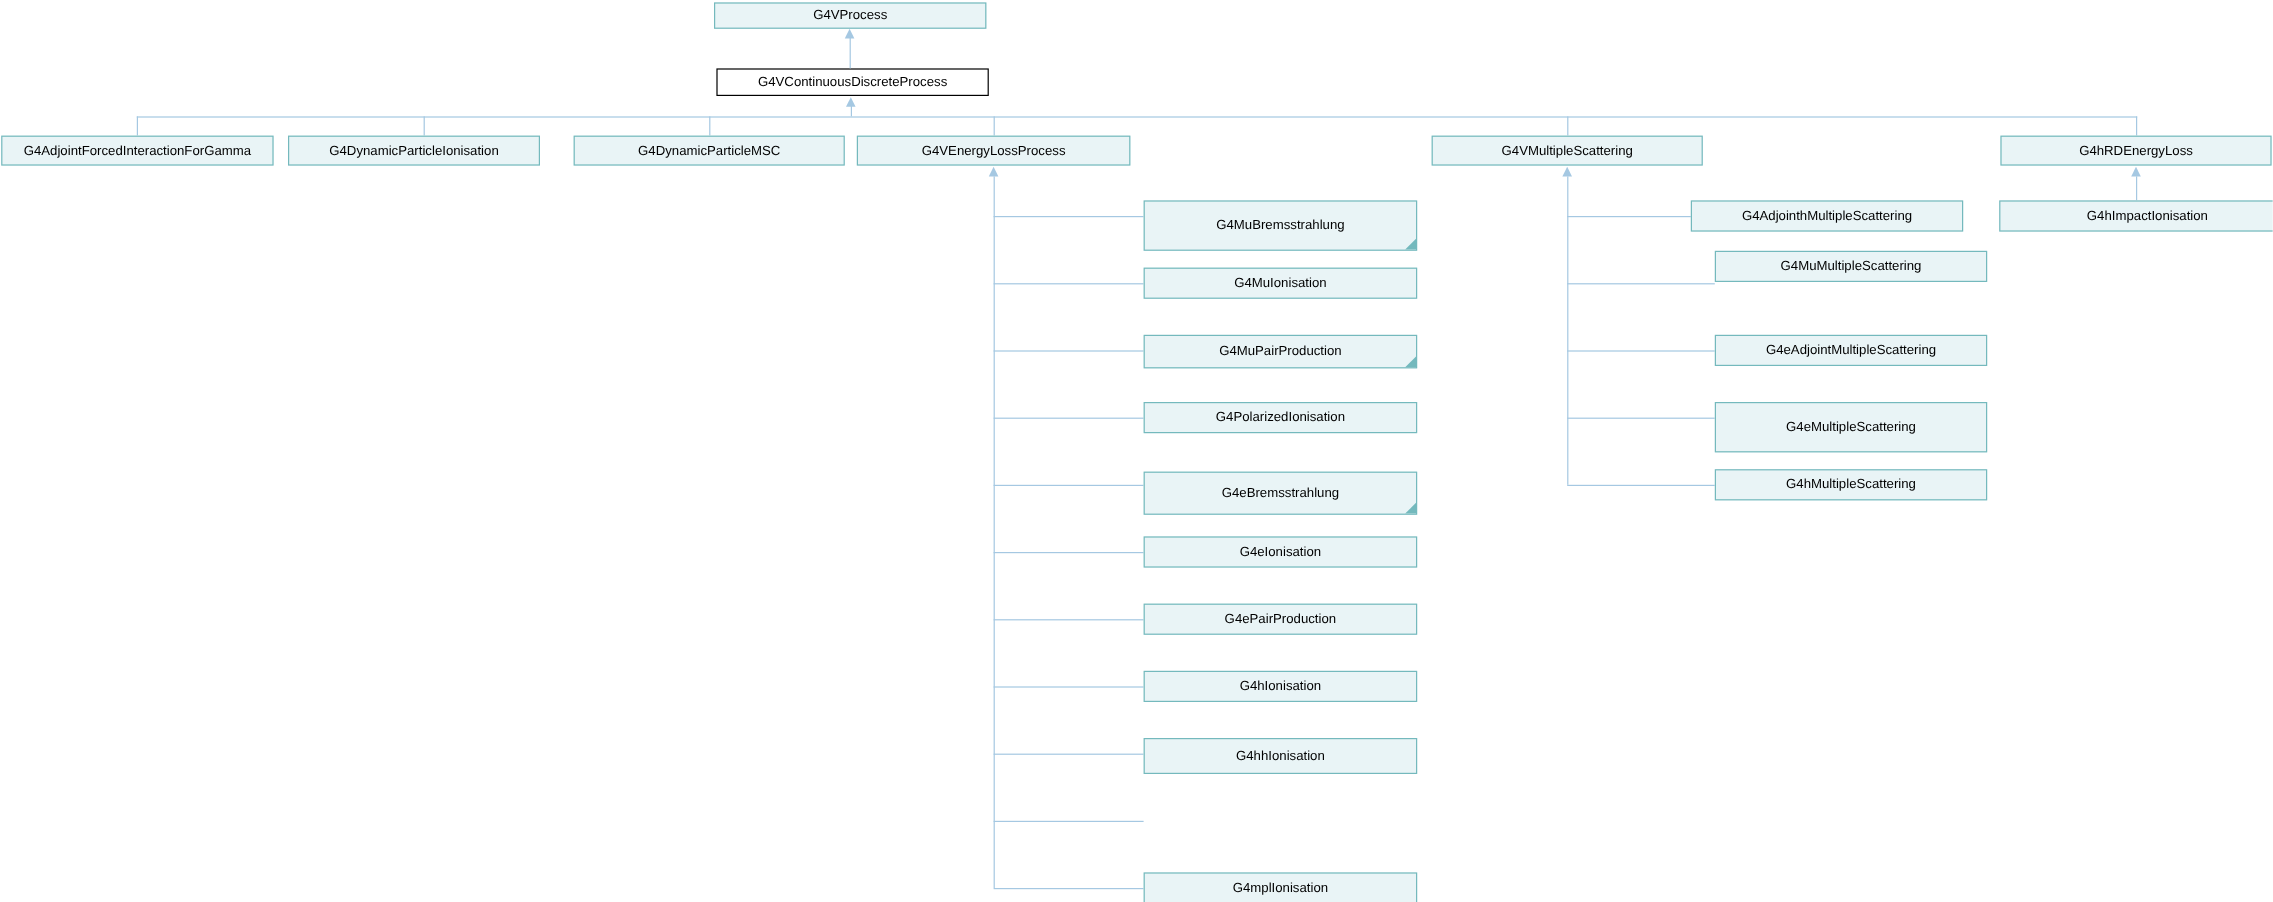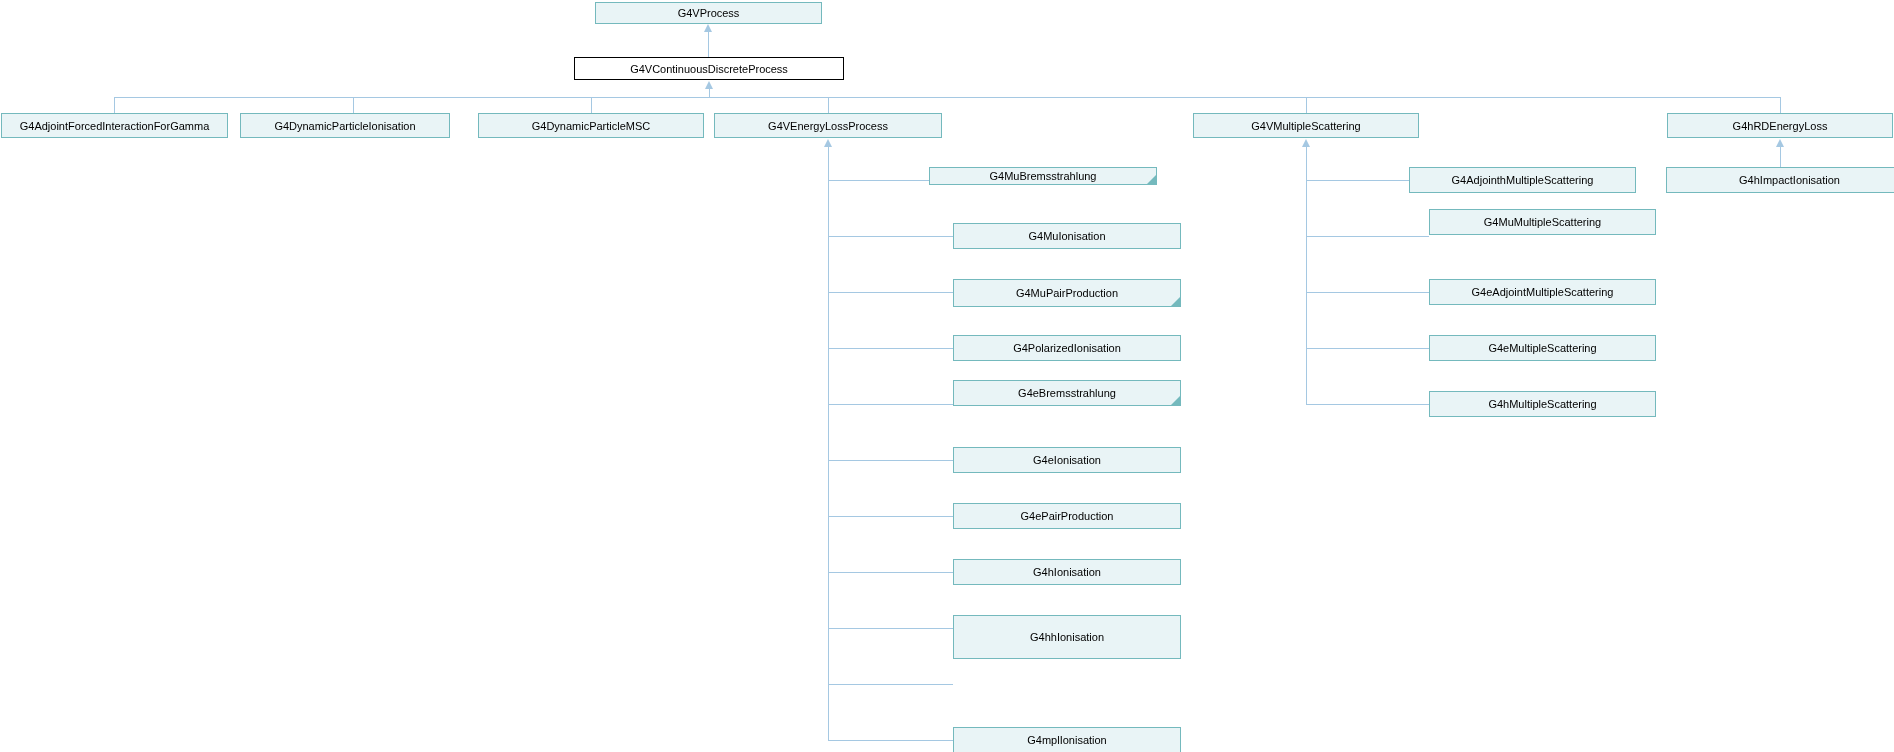--- a/index.html
+++ b/index.html
@@ -51,21 +51,21 @@
 </style>
 </head>
 <body>
 
 <div class="canvas">
 
   <div class="node" style="left:595px;top:2px;width:227px;height:22px">
     <span>G4VProcess</span>
   </div>
 
-  <div class="node current" style="left:574px;top:57px;width:270px;height:23px">
+  <div class="node current" style="left:597px;top:57px;width:227px;height:23px">
     <span>G4VContinuousDiscreteProcess</span>
   </div>
 
   <div class="arr" style="left:704px;top:24px"></div>
   <div class="vline" style="left:708px;top:31px;height:26px"></div>
 
   <div class="arr" style="left:705px;top:81px"></div>
   <div class="vline" style="left:709px;top:88px;height:9px"></div>
   <div class="hline" style="left:114px;top:97px;width:1667px"></div>
   <div class="vline" style="left:114px;top:97px;height:16px"></div>
@@ -101,48 +101,48 @@
   <div class="hline" style="left:828px;top:292px;width:125px"></div>
   <div class="hline" style="left:828px;top:348px;width:125px"></div>
   <div class="hline" style="left:828px;top:404px;width:125px"></div>
   <div class="hline" style="left:828px;top:460px;width:125px"></div>
   <div class="hline" style="left:828px;top:516px;width:125px"></div>
   <div class="hline" style="left:828px;top:572px;width:125px"></div>
   <div class="hline" style="left:828px;top:628px;width:125px"></div>
   <div class="hline" style="left:828px;top:684px;width:125px"></div>
   <div class="hline" style="left:828px;top:740px;width:125px"></div>
 
-  <div class="node" style="left:929px;top:167px;width:228px;height:18px">
+  <div class="node" style="left:953px;top:167px;width:228px;height:42px">
     <span>G4MuBremsstrahlung</span>
     <span class="fold"></span>
   </div>
   <div class="node" style="left:953px;top:223px;width:228px;height:26px">
     <span>G4MuIonisation</span>
   </div>
   <div class="node" style="left:953px;top:279px;width:228px;height:28px">
     <span>G4MuPairProduction</span>
     <span class="fold"></span>
   </div>
   <div class="node" style="left:953px;top:335px;width:228px;height:26px">
     <span>G4PolarizedIonisation</span>
   </div>
-  <div class="node" style="left:953px;top:380px;width:228px;height:26px">
+  <div class="node" style="left:953px;top:393px;width:228px;height:36px">
     <span>G4eBremsstrahlung</span>
     <span class="fold"></span>
   </div>
   <div class="node" style="left:953px;top:447px;width:228px;height:26px">
     <span>G4eIonisation</span>
   </div>
   <div class="node" style="left:953px;top:503px;width:228px;height:26px">
     <span>G4ePairProduction</span>
   </div>
   <div class="node" style="left:953px;top:559px;width:228px;height:26px">
     <span>G4hIonisation</span>
   </div>
-  <div class="node" style="left:953px;top:615px;width:228px;height:44px">
+  <div class="node" style="left:953px;top:615px;width:228px;height:30px">
     <span>G4hhIonisation</span>
   </div>
   <div class="node" style="left:953px;top:727px;width:228px;height:26px">
     <span>G4mplIonisation</span>
   </div>
 
   <div class="arr" style="left:1302px;top:139px"></div>
   <div class="vline" style="left:1306px;top:147px;height:257px"></div>
   <div class="hline" style="left:1306px;top:180px;width:123px"></div>
   <div class="hline" style="left:1306px;top:236px;width:123px"></div>
@@ -152,21 +152,21 @@
 
   <div class="node" style="left:1409px;top:167px;width:227px;height:26px">
     <span>G4AdjointhMultipleScattering</span>
   </div>
   <div class="node" style="left:1429px;top:209px;width:227px;height:26px">
     <span>G4MuMultipleScattering</span>
   </div>
   <div class="node" style="left:1429px;top:279px;width:227px;height:26px">
     <span>G4eAdjointMultipleScattering</span>
   </div>
-  <div class="node" style="left:1429px;top:335px;width:227px;height:26px">
+  <div class="node" style="left:1429px;top:335px;width:227px;height:42px">
     <span>G4eMultipleScattering</span>
   </div>
   <div class="node" style="left:1429px;top:391px;width:227px;height:26px">
     <span>G4hMultipleScattering</span>
   </div>
 
   <div class="arr" style="left:1776px;top:139px"></div>
   <div class="vline" style="left:1780px;top:147px;height:20px"></div>
 
   <div class="node" style="left:1666px;top:167px;width:247px;height:26px">

